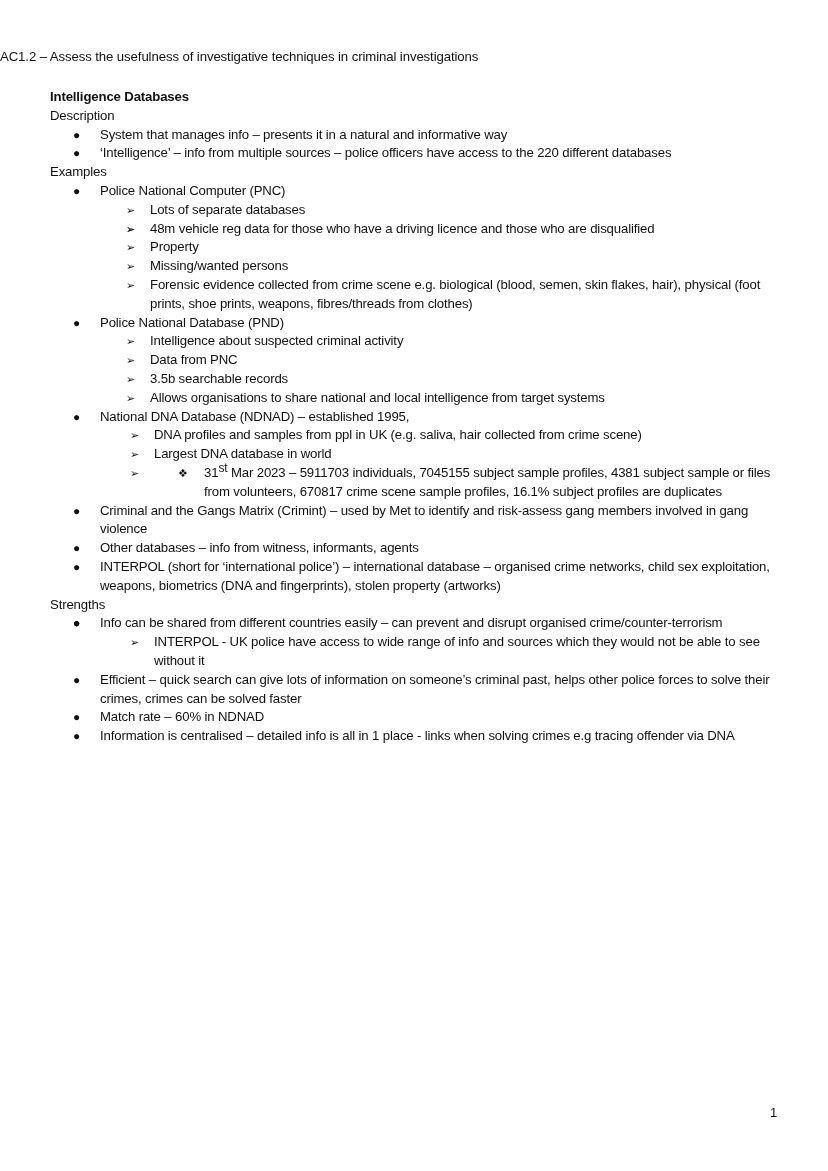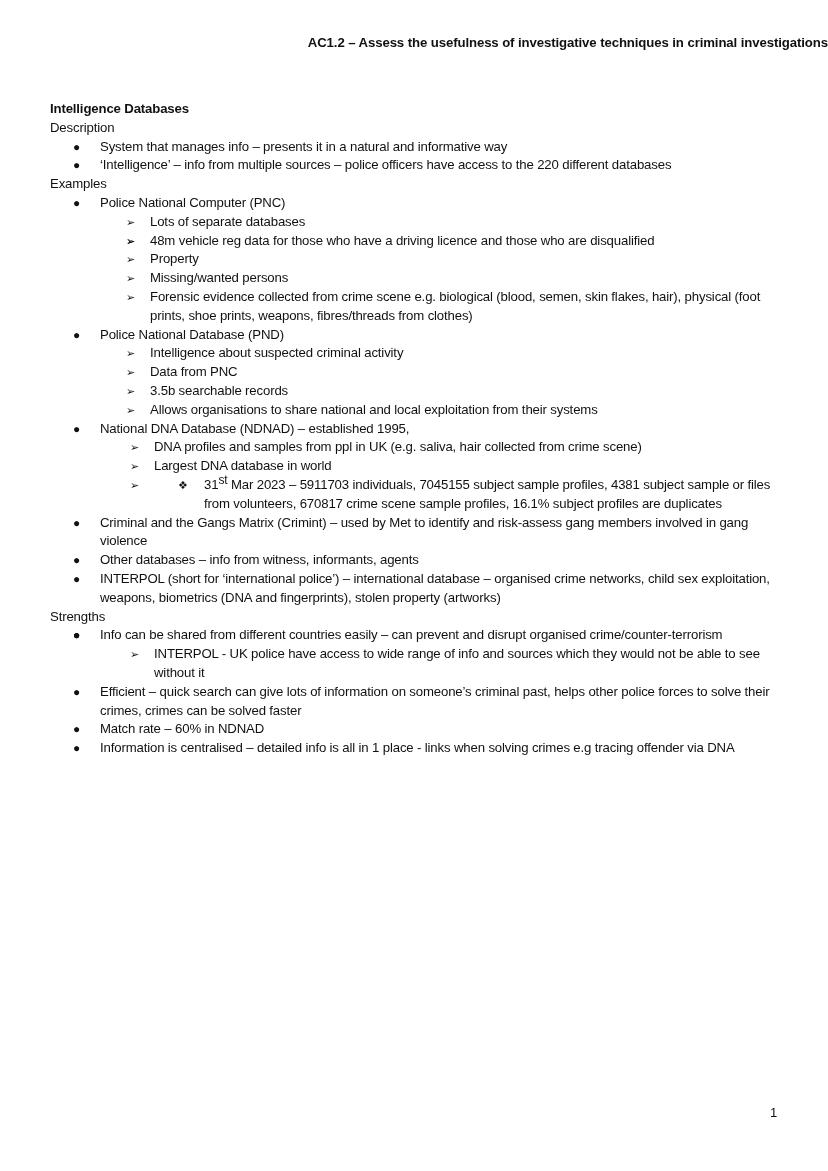--- a/index.html
+++ b/index.html
@@ -17,32 +17,32 @@
       font-size: 13.2px;
       line-height: 18.8px;
     }
     .page {
       position: absolute;
       left: 0; top: 0;
       width: 828px; height: 1171px;
     }
     .title {
       position: absolute;
-      top: 34px;
+      top: 48px;
       left: 0;
       width: 828px;
-      text-align: right;
-      font-weight: bold;
+      text-align: left;
+      font-weight: normal;
       font-size: 13.2px;
       letter-spacing: -0.1px;
     }
     .content {
       position: absolute;
       left: 50px;
-      top: 100px;
+      top: 88px;
       width: 740px;
       letter-spacing: -0.15px;
     }
     .heading {
       font-weight: bold;
     }
     .label {
     }
     ul { list-style: none; margin: 0; padding: 0; }
     li { position: relative; }
@@ -110,21 +110,21 @@
         </ul>
       </li>
 
       <li>
         <span class="mk">●</span>
         <span>Police National Database (PND)</span>
         <ul class="l2">
           <li><span class="mk">➢</span><span>Intelligence about suspected criminal activity</span></li>
           <li><span class="mk">➢</span><span>Data from PNC</span></li>
           <li><span class="mk">➢</span><span>3.5b searchable records</span></li>
-          <li><span class="mk">➢</span><span>Allows organisations to share national and local exploitation from their systems</span></li>
+          <li><span class="mk">➢</span><span>Allows organisations to share national and local intelligence from target systems</span></li>
         </ul>
       </li>
 
       <li>
         <span class="mk">●</span>
         <span>National DNA Database (NDNAD) – established 1995,</span>
         <ul class="l2 shift">
           <li><span class="mk">➢</span><span>DNA profiles and samples from ppl in UK (e.g. saliva, hair collected from crime scene)</span></li>
           <li><span class="mk">➢</span><span>Largest DNA database in world</span></li>
           <li><span class="mk">➢</span>

